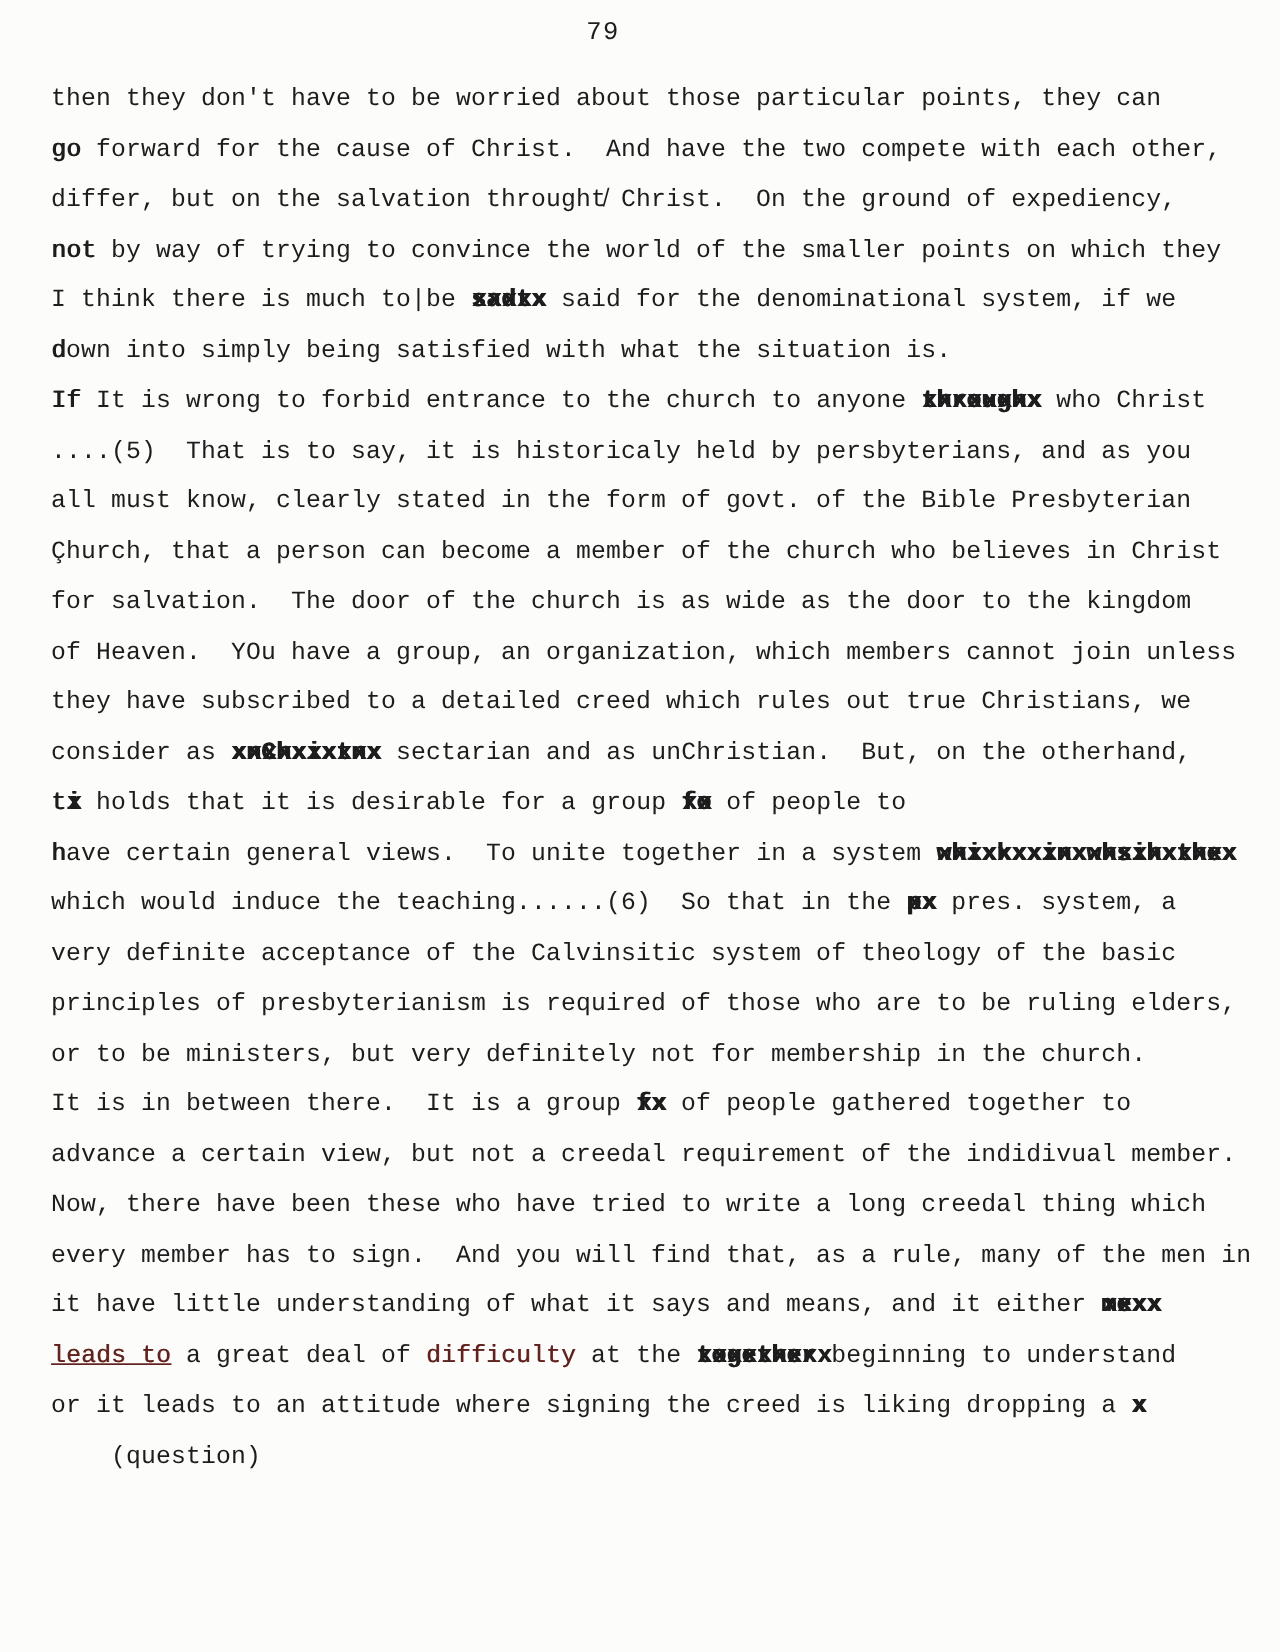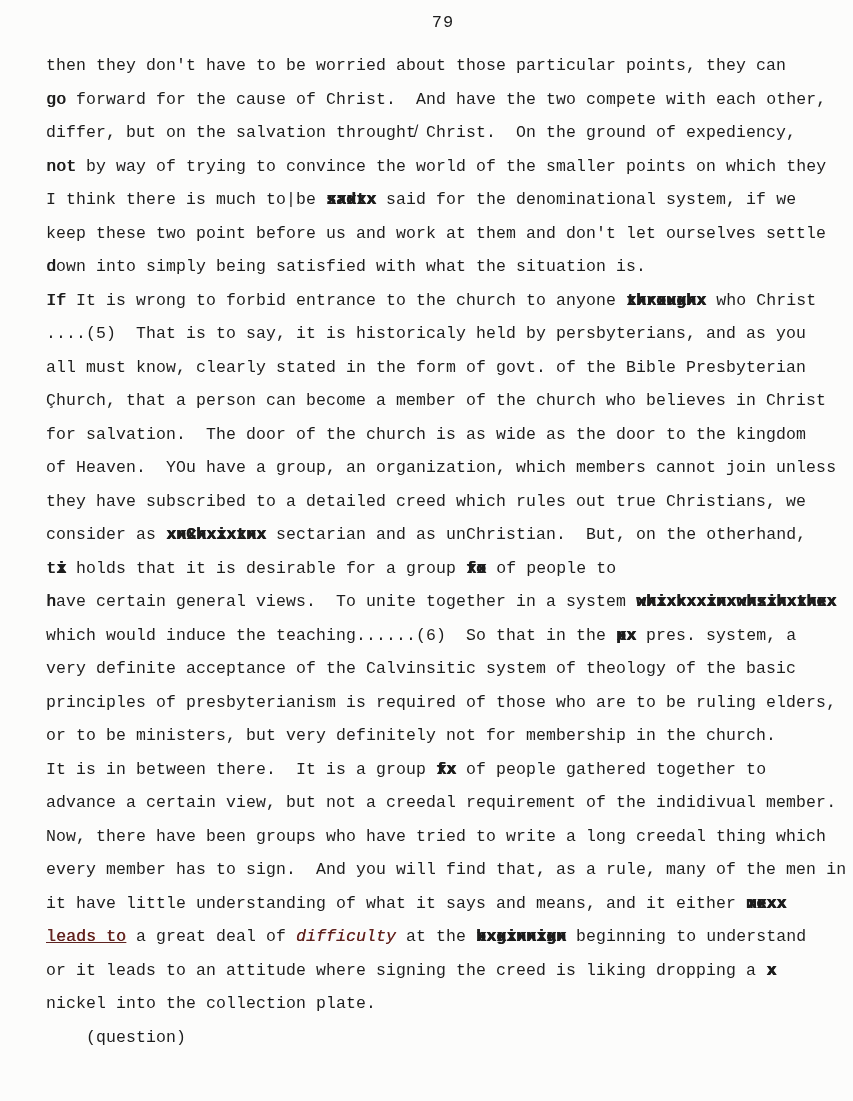--- a/index.html
+++ b/index.html
@@ -20,25 +20,24 @@
     width:853px;height:1101px;
     background:var(--paper);
   }
   .page-number{
     position:absolute;
     top:13px;left:0;
     width:804px;
     text-align:center;
     font-size:17px;
     letter-spacing:1px;
-    padding-left:41px;
   }
   .doc-body{
     position:absolute;
-    top:49px;left:46px;right:6px;
+    top:49px;left:34px;right:6px;
   }
   .line{
     height:33.5px;
     display:flex;
     align-items:center;
     white-space:pre;
     font-size:16.5px;
     letter-spacing:0.1px;
   }
   .seg{white-space:pre;}
@@ -61,54 +60,51 @@
     color:currentColor;
   }
   
   .r{
     color:var(--red);
     text-shadow:0.4px 0 0 #8a3a30;
     text-decoration:underline;
   }
   .ri{
     color:var(--red);
-    font-style:italic;
     text-shadow:0.3px 0 0 #8a3a30;
   }
 </style>
 </head>
 <body>
 
 <div class="page">
   <div class="page-number">79</div>
   <div class="doc-body">
       <div class="line"><span class="seg n">then they don't have to be worried about those particular points, they can</span></div>
       <div class="line"><span class="seg b">go</span><span class="seg n"> forward for the cause of Christ.  And have the two compete with each other,</span></div>
       <div class="line"><span class="seg n">differ, but on the salvation throught̸ Christ.  On the ground of expediency,</span></div>
       <div class="line"><span class="seg b">not</span><span class="seg n"> by way of trying to convince the world of the smaller points on which they</span></div>
       <div class="line"><span class="seg n">I think there is much to|be </span><span class="seg x" data-x="xxxxx">sadtx</span><span class="seg n"> said for the denominational system, if we</span></div>
-      <div class="line"><span class="seg n">keep these two point before us and work at them and don't let ourselves settle</span></div>
       <div class="line"><span class="seg b">d</span><span class="seg n">own into simply being satisfied with what the situation is.</span></div>
       <div class="line"><span class="seg b">If</span><span class="seg n"> It is wrong to forbid entrance to the church to anyone </span><span class="seg x" data-x="xxxxxxxx">throughx</span><span class="seg n"> who Christ</span></div>
       <div class="line"><span class="seg n">....(5)  That is to say, it is historicaly held by persbyterians, and as you</span></div>
       <div class="line"><span class="seg n">all must know, clearly stated in the form of govt. of the Bible Presbyterian</span></div>
       <div class="line"><span class="seg n">Çhurch, that a person can become a member of the church who believes in Christ</span></div>
       <div class="line"><span class="seg n">for salvation.  The door of the church is as wide as the door to the kingdom</span></div>
       <div class="line"><span class="seg n">of Heaven.  YOu have a group, an organization, which members cannot join unless</span></div>
       <div class="line"><span class="seg n">they have subscribed to a detailed creed which rules out true Christians, we</span></div>
       <div class="line"><span class="seg n">consider as </span><span class="seg x" data-x="xxxxxxxxxx">xnChxixtnx</span><span class="seg n"> sectarian and as unChristian.  But, on the otherhand,</span></div>
       <div class="line"><span class="seg b">t</span><span class="seg x" data-x="x">i</span><span class="seg n"> holds that it is desirable for a group </span><span class="seg x" data-x="xx">fo</span><span class="seg n"> of people to</span></div>
       <div class="line"><span class="seg b">h</span><span class="seg n">ave certain general views.  To unite together in a system </span><span class="seg x" data-x="xxxxxxxxxxxxxxxxxxxx">whixkxxinxwhsihxthex</span></div>
       <div class="line"><span class="seg n">which would induce the teaching......(6)  So that in the </span><span class="seg x" data-x="xx">px</span><span class="seg n"> pres. system, a</span></div>
       <div class="line"><span class="seg n">very definite acceptance of the Calvinsitic system of theology of the basic</span></div>
       <div class="line"><span class="seg n">principles of presbyterianism is required of those who are to be ruling elders,</span></div>
       <div class="line"><span class="seg n">or to be ministers, but very definitely not for membership in the church.</span></div>
       <div class="line"><span class="seg n">It is in between there.  It is a group </span><span class="seg x" data-x="xx">fx</span><span class="seg n"> of people gathered together to</span></div>
       <div class="line"><span class="seg n">advance a certain view, but not a creedal requirement of the indidivual member.</span></div>
-      <div class="line"><span class="seg n">Now, there have been groups who have tried to write a long creedal thing which</span></div>
+      <div class="line"><span class="seg n">Now, there have been these who have tried to write a long creedal thing which</span></div>
       <div class="line"><span class="seg n">every member has to sign.  And you will find that, as a rule, many of the men in</span></div>
       <div class="line"><span class="seg n">it have little understanding of what it says and means, and it either </span><span class="seg x" data-x="xxxx">mexx</span></div>
-      <div class="line"><span class="seg r">leads to</span><span class="seg n"> a great deal of </span><span class="seg ri">difficulty</span><span class="seg n"> at the </span><span class="seg x" data-x="xxxxxxxxx">bxginnign</span><span class="seg n"> beginning to understand</span></div>
+      <div class="line"><span class="seg r">leads to</span><span class="seg n"> a great deal of </span><span class="seg ri">difficulty</span><span class="seg n"> at the </span><span class="seg x" data-x="xxxxxxxxx">together</span><span class="seg n"> beginning to understand</span></div>
       <div class="line"><span class="seg n">or it leads to an attitude where signing the creed is liking dropping a </span><span class="seg x" data-x="x">x</span></div>
-      <div class="line"><span class="seg n">nickel into the collection plate.</span></div>
       <div class="line"><span class="seg n">    (question)</span></div>
     </div>
 </div>
 
 </body></html>

